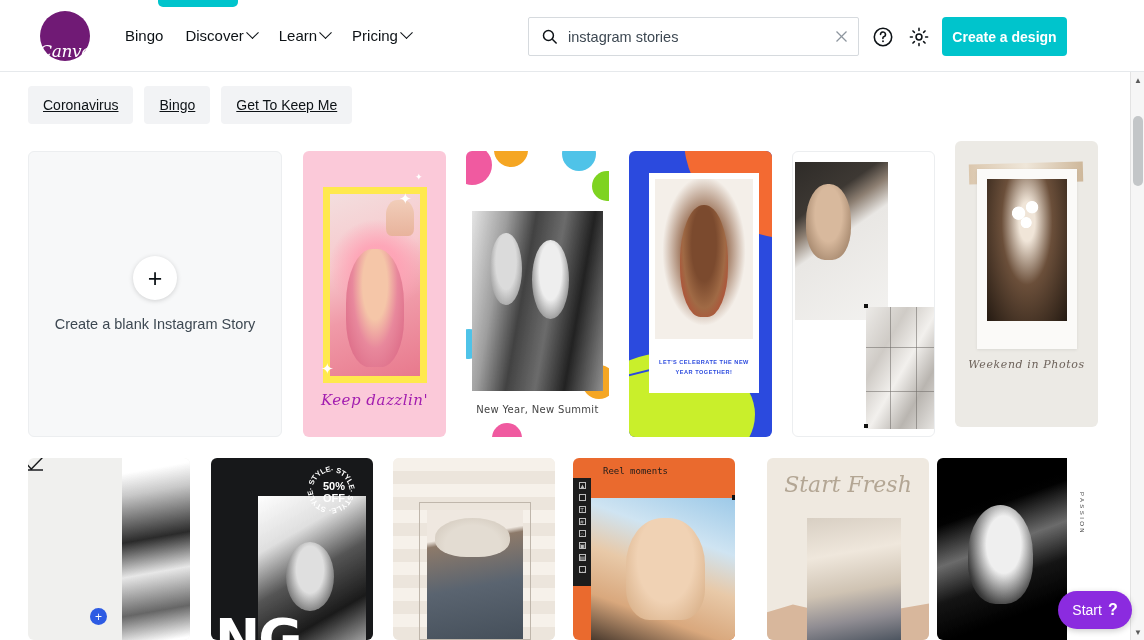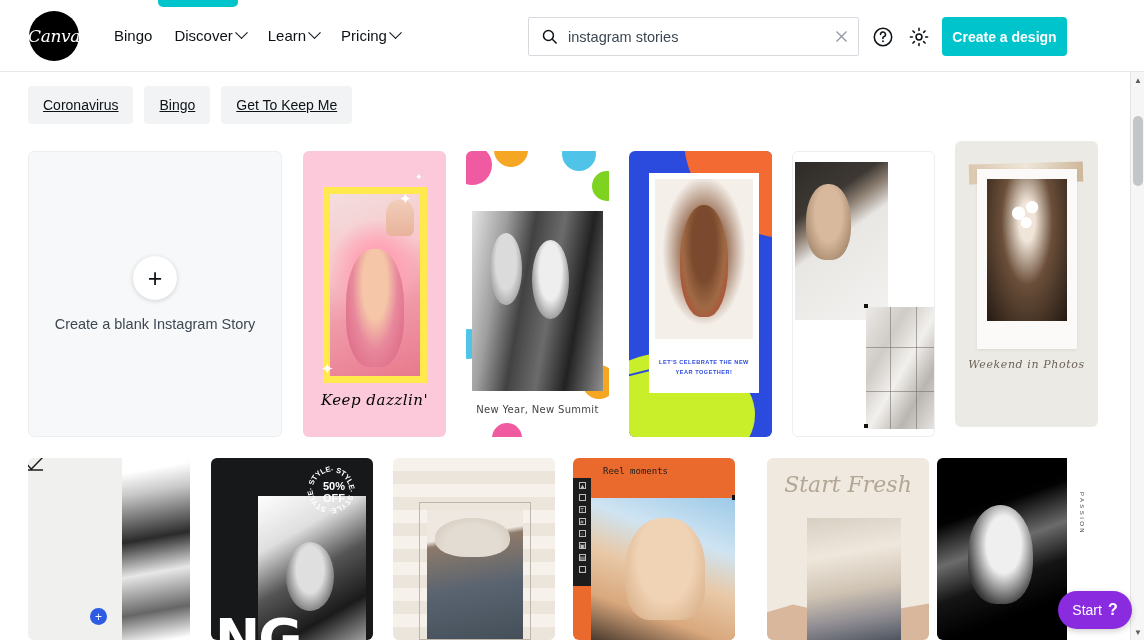--- a/index.html
+++ b/index.html
@@ -20,24 +20,24 @@
   }
   
   #header {
     position: absolute; left: 0; top: 0; width: 1144px; height: 72px;
     background: #fff;
     border-bottom: 1px solid #e6e9ec;
     display: flex; align-items: center;
     z-index: 20;
   }
   #logo {
-    width: 50px; height: 50px; margin-left: 29px;
+    width: 50px; height: 50px; margin-left: 40px;
     border-radius: 50%;
-    background: #000000;
-    display: flex; align-items: center; justify-content: center;
+    background: #701a75;
+    display: flex; align-items: flex-end; justify-content: center;
     flex: none;
   }
   #logo span {
     font-family: "DejaVu Serif", serif;
     font-style: italic;
     font-size: 17px;
     color: #ffffff;
     letter-spacing: -0.4px;
   }
   .nav-links { display: flex; align-items: center; margin-left: 24px; }
@@ -144,21 +144,21 @@
     border-radius: 46% 46% 40% 40%;
   }
   #c-dazzlin .hand {
     position:absolute; right:6px; top:6px; width:28px; height:36px;
     background: linear-gradient(180deg,#f1cdb9,#e8b39c); border-radius:40% 40% 20% 20%;
   }
   .sparkle { position:absolute; color:#fff; font-size:15px; line-height:1; }
   #c-dazzlin .script {
     position:absolute; left:0; right:0; bottom:28px; text-align:center;
     font-family: "DejaVu Serif", serif; font-style: italic;
-    font-size: 15px; color: #000000; letter-spacing: .5px;
+    font-size: 15px; color: #a21caf; letter-spacing: .5px;
   }
 
   
   #c-summit { left: 466px; top: 151px; width: 143px; height: 286px; background: #fff; }
   .dot { position: absolute; border-radius: 50%; }
   #c-summit .bwphoto {
     position:absolute; left:6px; top:60px; width:131px; height:180px;
     background:
       linear-gradient(100deg,#d7d7d7 0%,#9a9a9a 22%,#4a4a4a 40%,#6e6e6e 58%,#2e2e2e 76%,#8e8e8e 100%);
     filter: grayscale(1) contrast(1.15);

